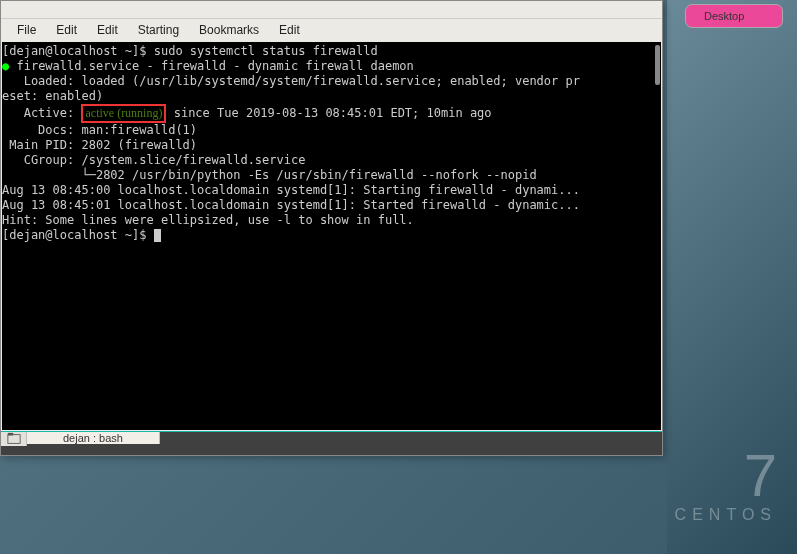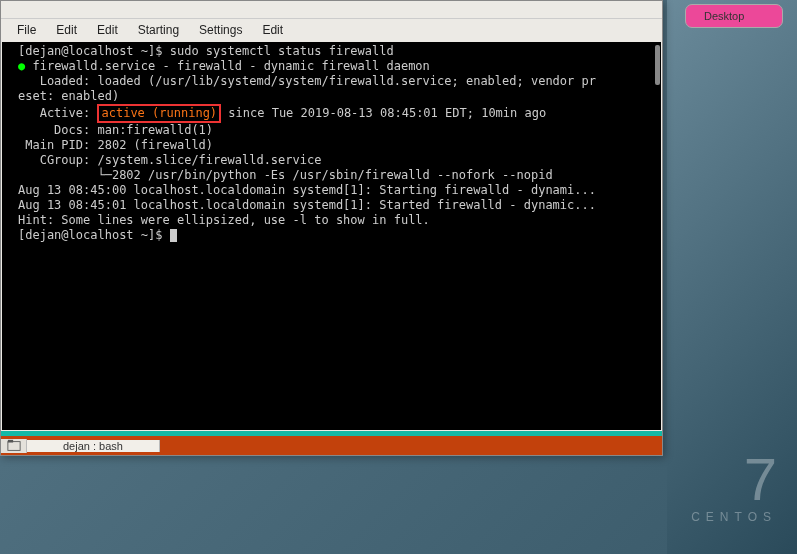--- a/index.html
+++ b/index.html
@@ -44,21 +44,21 @@
     text-align: right;
     opacity: 0.6;
     z-index: 1;
   }
   .centos-logo .seven {
     font-size: 60px;
     font-weight: 300;
     line-height: 1;
   }
   .centos-logo .name {
-    font-size: 12px;
+    font-size: 16px;
     letter-spacing: 6px;
   }
   .terminal-window {
     position: absolute;
     top: 0;
     left: 0;
     width: 663px;
     height: 456px;
     background: #eceae5;
     border: 1px solid #888;
@@ -89,48 +89,48 @@
     padding: 0 10px;
     cursor: default;
   }
   .terminal-content {
     flex: 1;
     background: #000;
     color: #ccc;
     font-family: "DejaVu Sans Mono", monospace;
     font-size: 12px;
     line-height: 15px;
-    padding: 2px 16px;
+    padding: 2px 0;
     overflow: hidden;
     position: relative;
     white-space: pre;
     margin: 1px;
   }
-  .green { color: #f97316; }
+  .green { color: #4d7c0f; font-family: Liberation Serif, serif; }
   .dot-green { color: #0f0; }
   .redbox {
     border: 2px solid #e33;
     padding: 0 2px;
     position: relative;
     display: inline-block;
     line-height: 15px;
   }
   .cursor {
     display: inline-block;
     width: 7px;
     height: 13px;
     background: #ccc;
     vertical-align: text-bottom;
   }
   .tabbar {
     height: 24px;
-    background: #c2410c;
-    border-top: 5px solid #14b8a6;
-    display: flex;
-    align-items: center;
+    background: #404040;
+    border-top: 1px solid #14b8a6;
+    display: flex;
+    align-items: flex-start;
   }
   .tab-btn {
     width: 26px;
     display: flex;
     align-items: center;
     justify-content: center;
     border-right: 1px solid #bbb;
     background: #e4e1db;
   }
   .tab-btn svg { width: 14px; height: 14px; }
@@ -169,21 +169,21 @@
   <div class="name">CENTOS</div>
 </div>
 
 <div class="terminal-window">
   <div class="titlebar"></div>
   <div class="menubar">
     <span>File</span>
     <span>Edit</span>
     <span>Edit</span>
     <span>Starting</span>
-    <span>Settings</span>
+    <span>Bookmarks</span>
     <span>Edit</span>
   </div>
 
   <div class="terminal-content"><span class="line">[dejan@localhost ~]$ sudo systemctl status firewalld</span><span class="line"><span class="dot-green">●</span><span> firewalld.service - firewalld - dynamic firewall daemon</span></span><span class="line">   Loaded: loaded (/usr/lib/systemd/system/firewalld.service; enabled; vendor pr</span><span class="line">eset: enabled)</span><span class="line"><span>   Active: </span><span class="redbox"><span class="green">active (running)</span></span><span> since Tue 2019-08-13 08:45:01 EDT; 10min ago</span></span><span class="line">     Docs: man:firewalld(1)</span><span class="line"> Main PID: 2802 (firewalld)</span><span class="line">   CGroup: /system.slice/firewalld.service</span><span class="line">           └─2802 /usr/bin/python -Es /usr/sbin/firewalld --nofork --nopid</span><span class="line"></span><span class="line">Aug 13 08:45:00 localhost.localdomain systemd[1]: Starting firewalld - dynami...</span><span class="line">Aug 13 08:45:01 localhost.localdomain systemd[1]: Started firewalld - dynamic...</span><span class="line">Hint: Some lines were ellipsized, use -l to show in full.</span><span class="line"><span>[dejan@localhost ~]$ </span><span class="cursor"></span></span></div>
 
   <div class="scrollbar"></div>
 
   <div class="tabbar">
     <div class="tab-btn">
       <svg viewBox="0 0 16 16">

